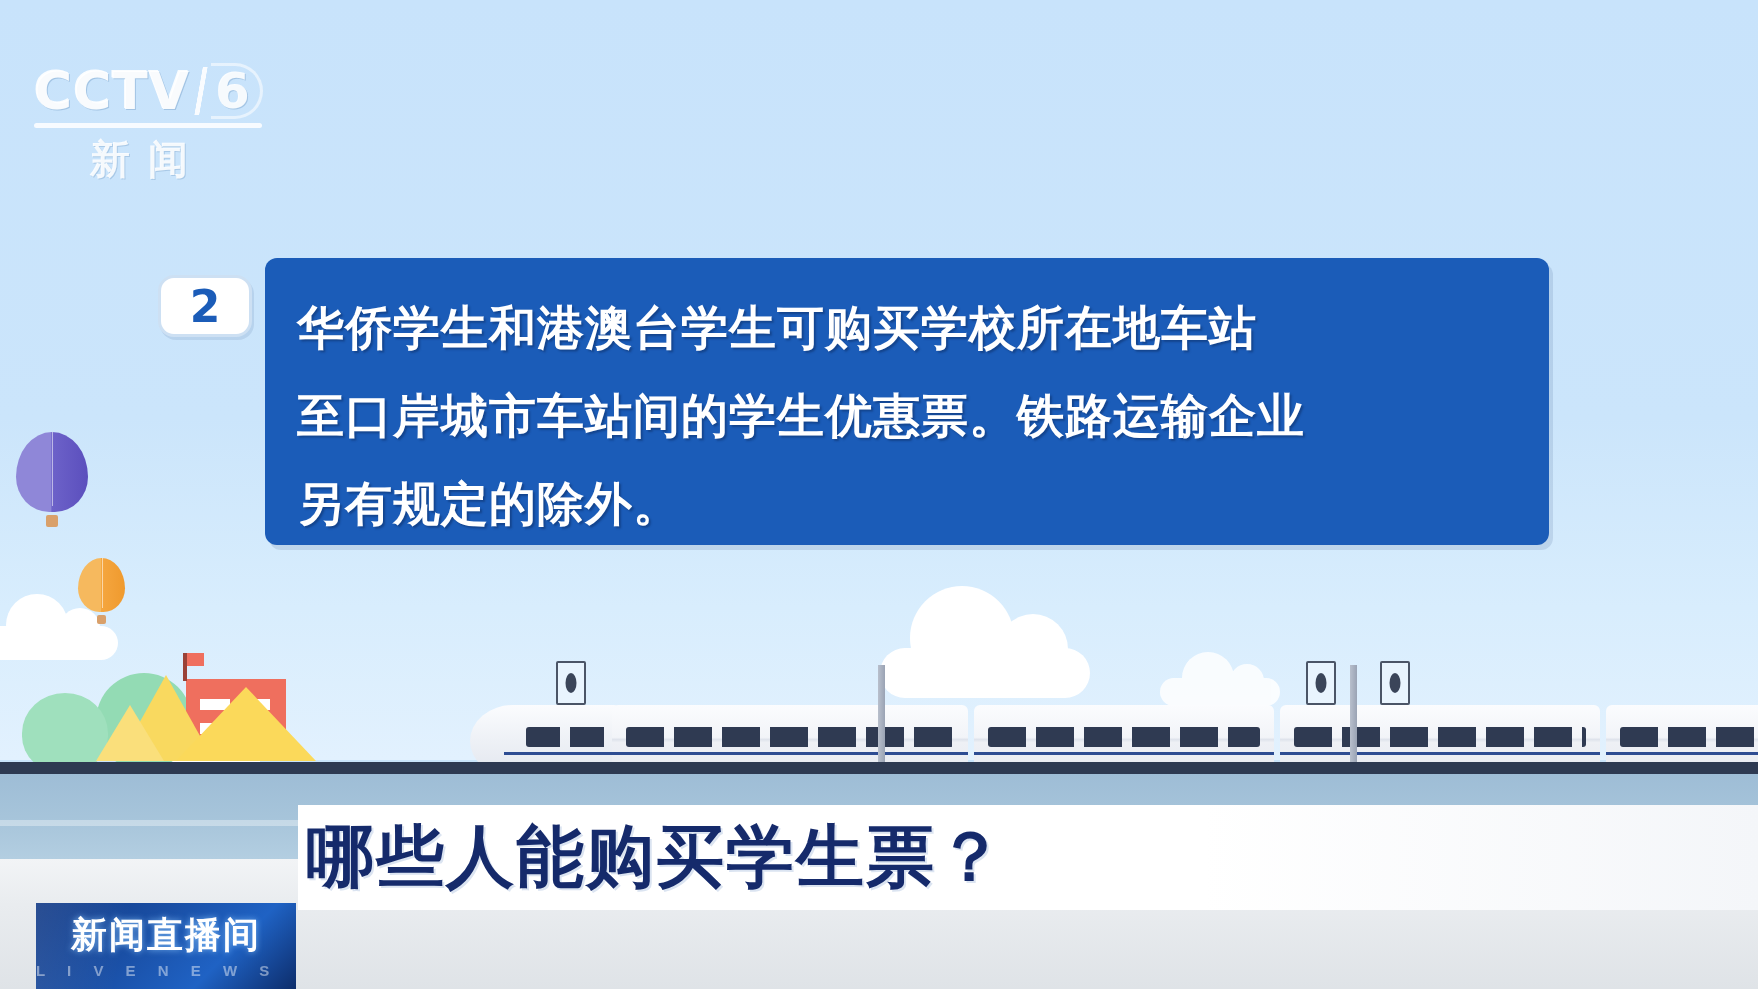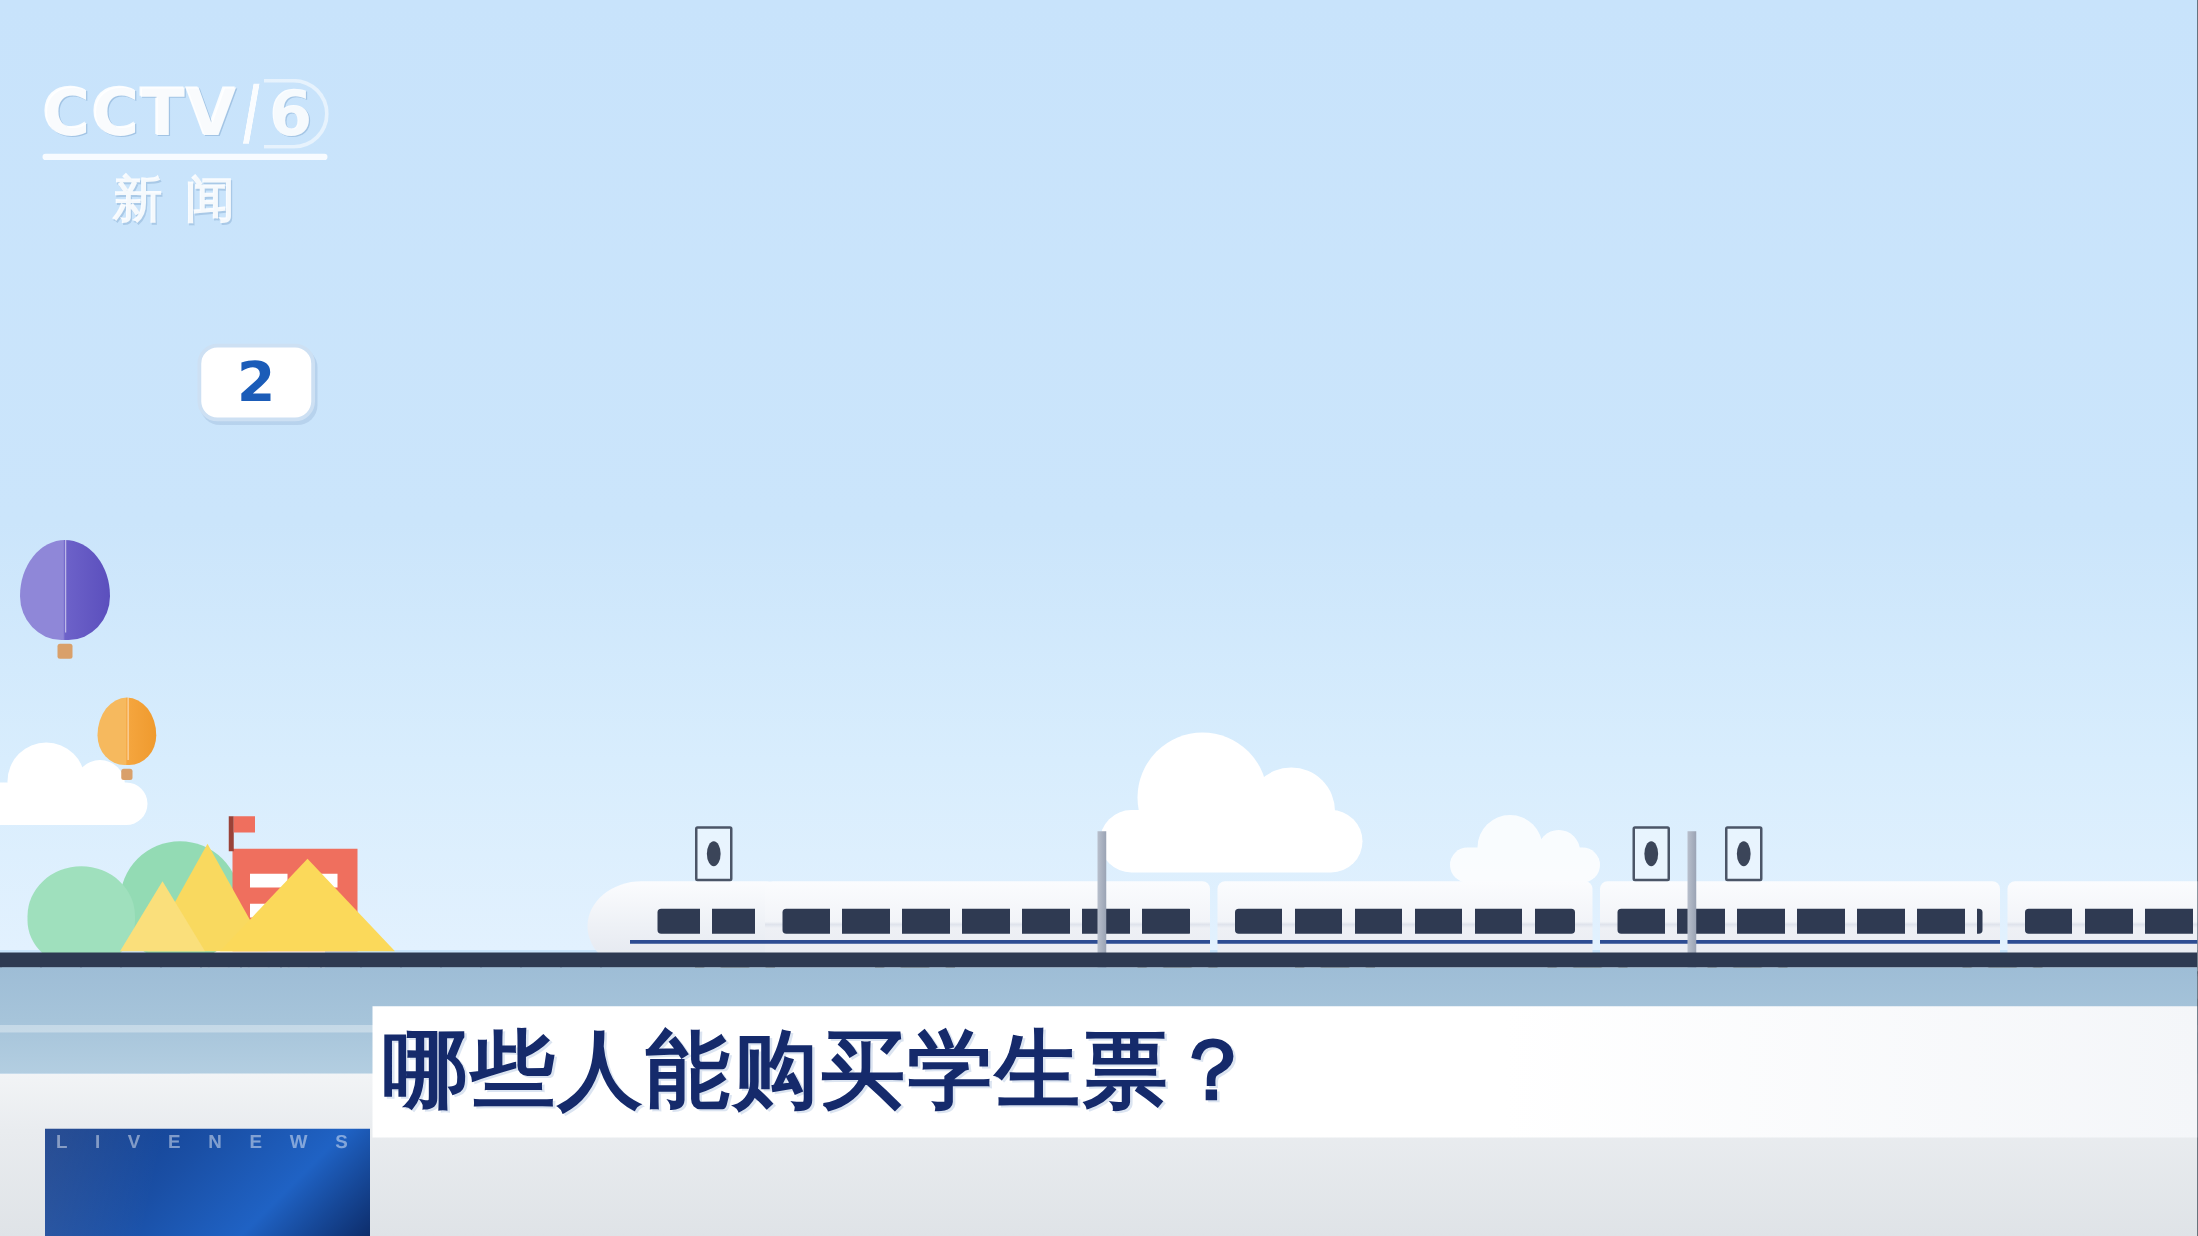--- a/index.html
+++ b/index.html
@@ -297,21 +297,20 @@
     text-align: center;
     margin-top: 8px;
     font-size: 36px;
     font-weight: bold;
     color: #ffffff;
     letter-spacing: 2px;
     text-shadow: 0 0 6px rgba(140,200,255,0.8);
   }
   .channel-en {
     position: relative;
-    text-align: center;
     margin-top: 2px;
     font-size: 15px;
     letter-spacing: 9px;
     color: rgba(255,255,255,0.45);
     font-weight: bold;
   }
 
   .kicker {
     position: absolute;
     left: 298px; top: 760px;
@@ -465,24 +464,30 @@
   <div class="logo">
     <div class="logo-row">
       <div class="logo-cctv">CCTV</div>
       <div class="logo-slash"></div>
       <div class="logo-13">6</div>
     </div>
     <div class="logo-underline"></div>
     <div class="logo-cn">新闻</div>
   </div>
 
+  <div class="callout">
+    <div class="callout-text">华侨学生和港澳台学生可购买学校所在地车站
+至口岸城市车站间的学生优惠票。铁路运输企业
+另有规定的除外。</div>
+  </div>
   <div class="badge-num">
     <span>2</span>
   </div>
 
   <div class="headline-bar"></div>
   <div class="headline-text">哪些人能购买学生票？</div>
 
   <div class="channel-box">
+    <div class="channel-cn">新闻直播间</div>
     <div class="channel-en">L I V E  N E W S</div>
   </div>
 
 </div>
 
 </body></html>

